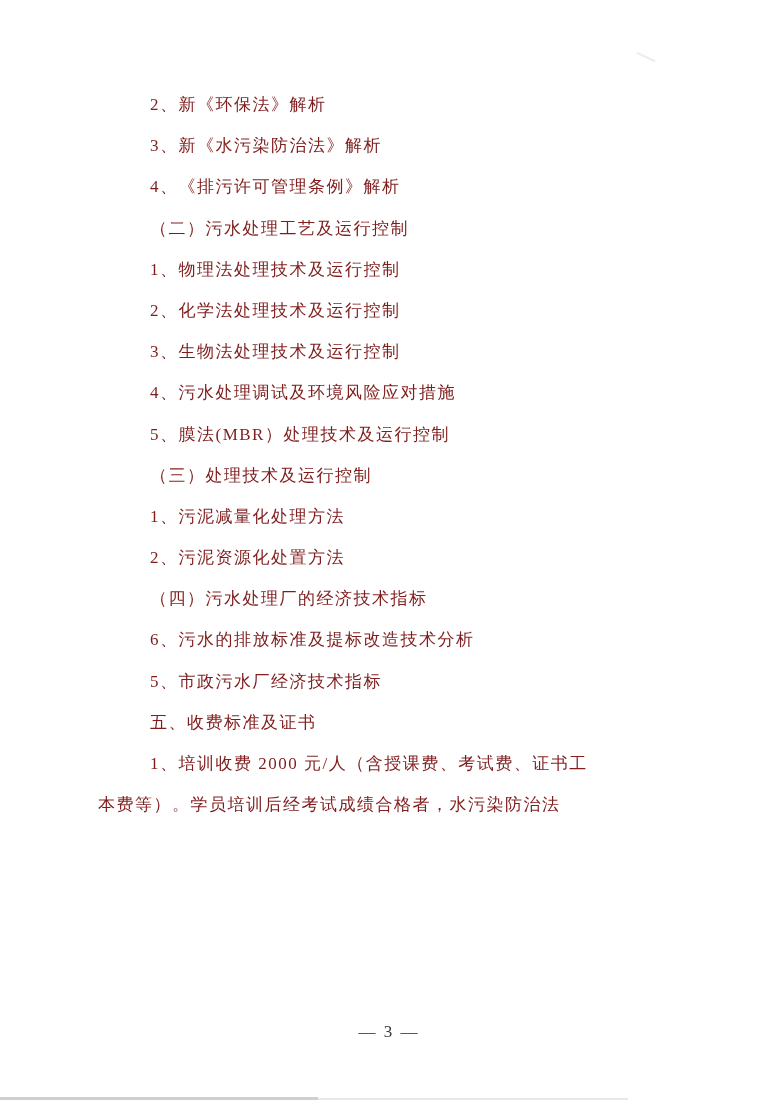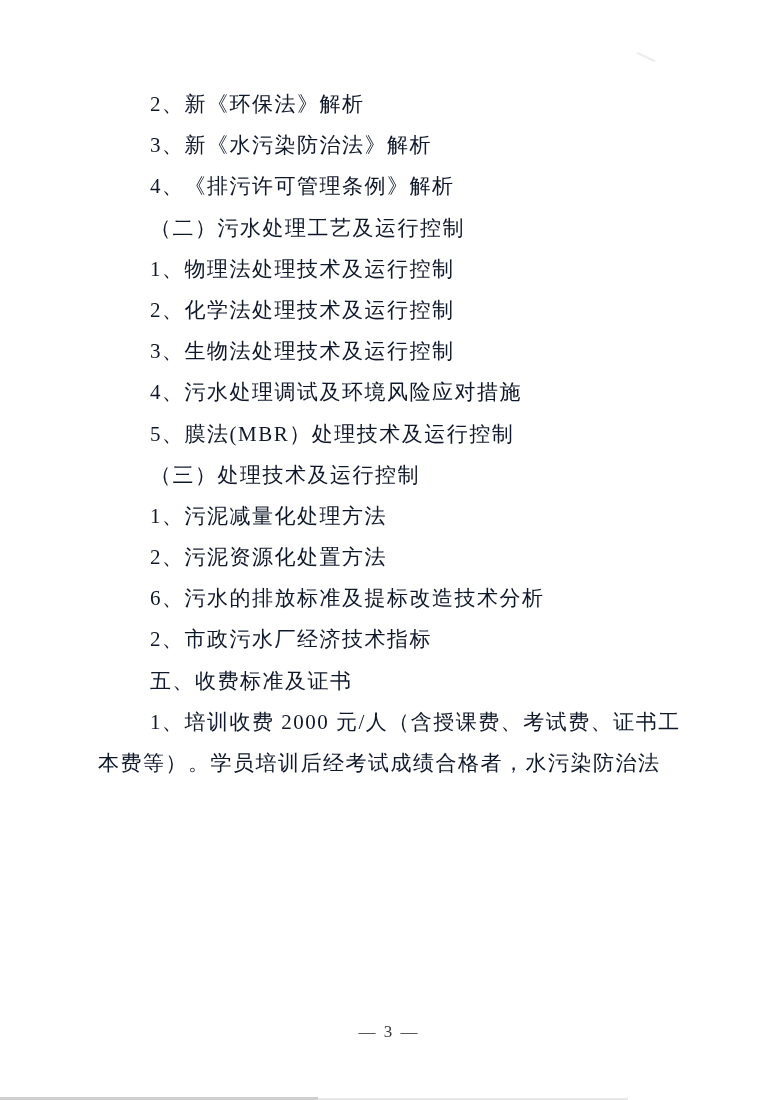--- a/index.html
+++ b/index.html
@@ -17,23 +17,23 @@
   }
   .content {
     position: absolute;
     left: 98px;
     top: 84px;
     width: 590px;
   }
   .line {
     height: 41.2px;
     line-height: 41.2px;
-    font-size: 21px;
+    font-size: 17px;
     letter-spacing: 1.5px;
-    color: #0f172a;
+    color: #7f1d1d;
     white-space: nowrap;
   }
   .line.indent {
     padding-left: 52px;
   }
   .footer {
     position: absolute;
     top: 1020px;
     left: 0;
     width: 778px;
@@ -83,22 +83,23 @@
       <div class="line indent">4、《排污许可管理条例》解析</div>
       <div class="line indent">（二）污水处理工艺及运行控制</div>
       <div class="line indent">1、物理法处理技术及运行控制</div>
       <div class="line indent">2、化学法处理技术及运行控制</div>
       <div class="line indent">3、生物法处理技术及运行控制</div>
       <div class="line indent">4、污水处理调试及环境风险应对措施</div>
       <div class="line indent">5、膜法(MBR）处理技术及运行控制</div>
       <div class="line indent">（三）处理技术及运行控制</div>
       <div class="line indent">1、污泥减量化处理方法</div>
       <div class="line indent">2、污泥资源化处置方法</div>
+      <div class="line indent">（四）污水处理厂的经济技术指标</div>
       <div class="line indent">6、污水的排放标准及提标改造技术分析</div>
-      <div class="line indent">2、市政污水厂经济技术指标</div>
+      <div class="line indent">5、市政污水厂经济技术指标</div>
       <div class="line indent">五、收费标准及证书</div>
       <div class="line indent">1、培训收费 2000 元/人（含授课费、考试费、证书工</div>
       <div class="line">本费等）。学员培训后经考试成绩合格者，水污染防治法</div>
     </div>
 
   <div class="footer">
     <span>— 3 —</span>
   </div>
 
   <div class="smudge-top"></div>

